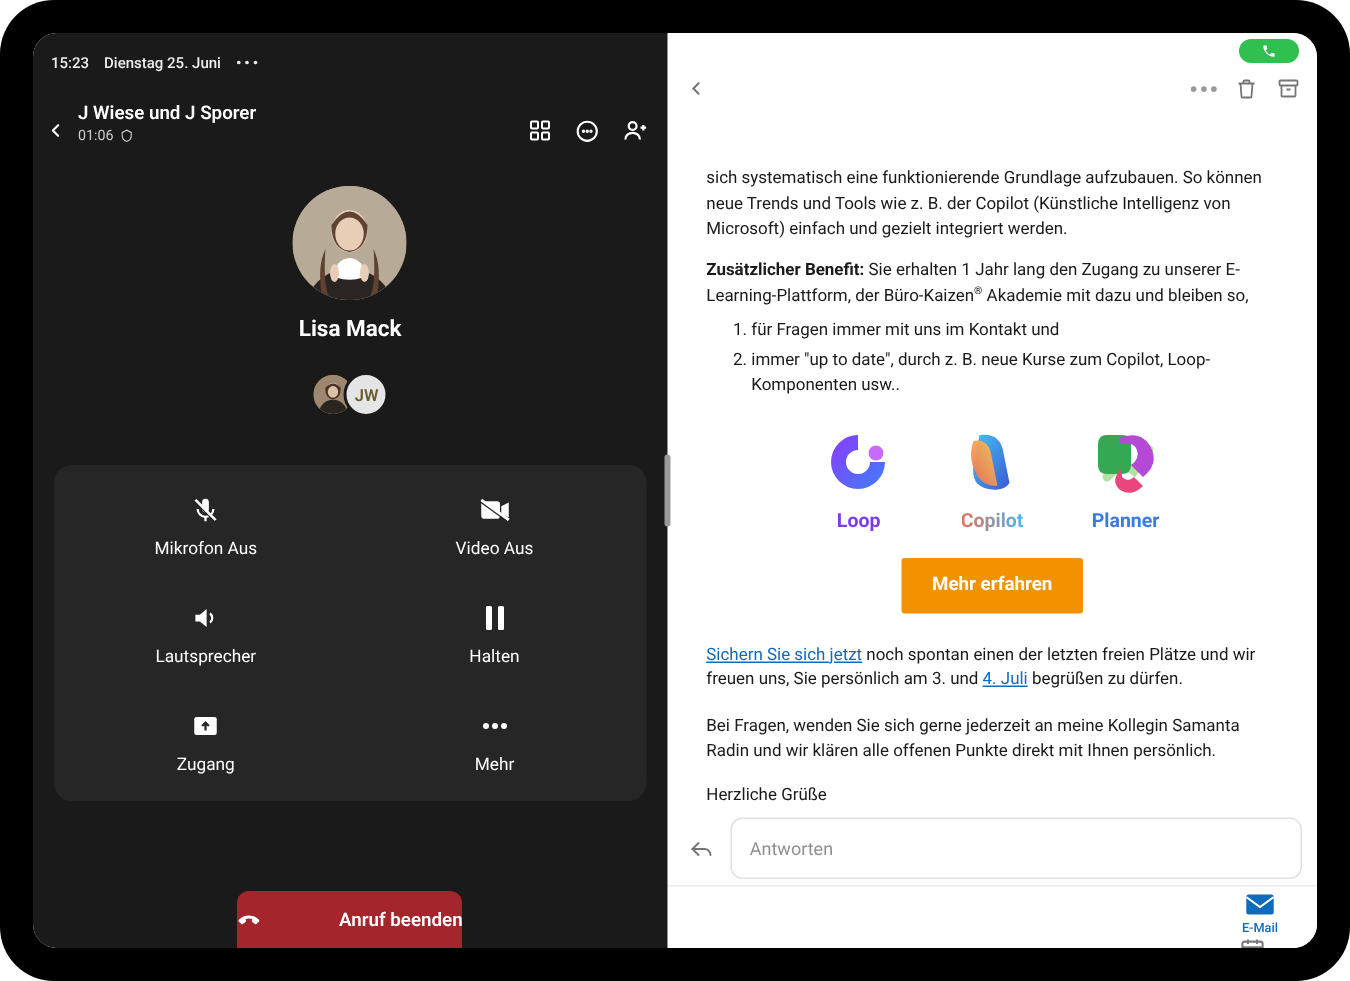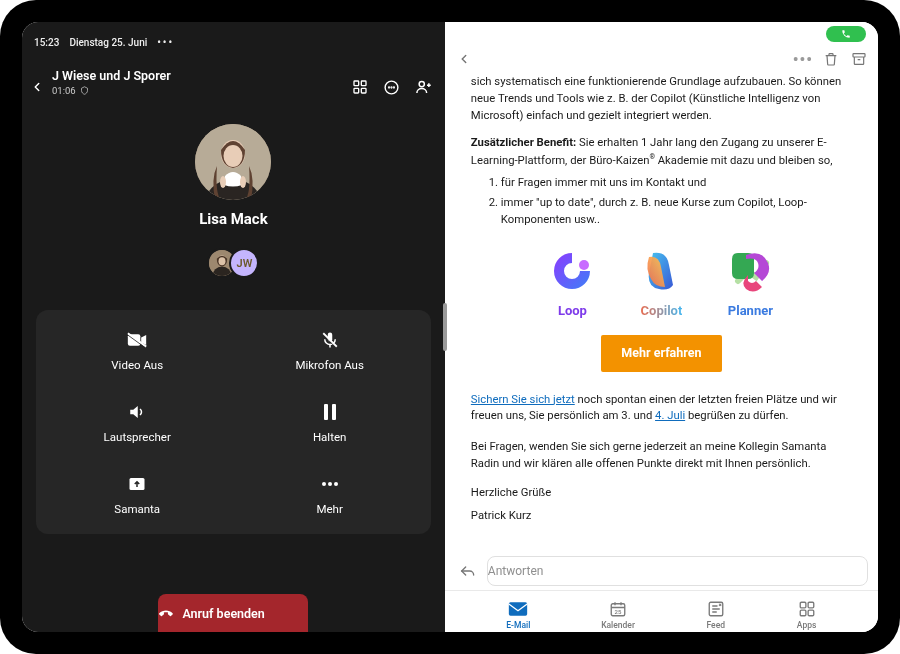--- a/index.html
+++ b/index.html
@@ -86,21 +86,21 @@
   .sub-avatars .a {
     width: 30px; height: 30px; border-radius: 50%;
     border: 2px solid #1a1a1a;
     margin-left: -8px;
     display:flex;align-items:center;justify-content:center;
     font-size: 11px; font-weight: 600;
     overflow:hidden;
   }
   .sub-avatars .a:first-child { margin-left: 0; }
   .a1 { background:#8f7a64;}
-  .a2 { background:#c4b5fd; color:#6b5a2b;}
+  .a2 { background:#e5e5e5; color:#6b5a2b;}
 
   .controls-panel {
     margin: 32px 14px 0 14px;
     background: #262626;
     border-radius: 12px;
     display: grid;
     grid-template-columns: 1fr 1fr;
     padding: 20px 10px 18px 10px;
     row-gap: 30px;
     column-gap: 10px;
@@ -112,21 +112,21 @@
   .ctrl-label { font-size: 11.5px; font-weight: 400; color: #fff;}
   .end-call-btn {
     margin: 22px auto 0 auto;
     background: #a4262c;
     color: #fff;
     border-radius: 8px 8px 0 0;
     width: 150px;
     height: 38px;
     display: flex;
     align-items: center;
-    justify-content: flex-start;
+    justify-content: space-between;
     gap: 8px;
     font-size: 12.5px;
     font-weight: 600;
     position: absolute;
     bottom: 0;
     left: 50%;
     transform: translateX(-50%);
   }
 
   
@@ -173,20 +173,21 @@
   .mail-toolbar .spacer { flex: 1; }
   .tb-icon { width: 18px; height: 18px; display:inline-flex;align-items:center;justify-content:center; color:#767676;}
   .mail-body {
     flex: 1;
     overflow: hidden;
     padding: 2px 26px 0 26px;
     font-size: 11.3px;
     line-height: 1.5;
     color: #1a1a1a;
     position: relative;
+    margin-top: 37px;
   }
   .mail-body p { margin: 0 0 6px 0; }
   .mail-body b { font-weight: 700; }
   .reg { vertical-align: super; font-size: 7px;}
   .mail-body ol {
     margin: 6px 0 10px 30px;
     padding: 0;
   }
   .mail-body ol li { margin-bottom: 3px; }
   .apps-row {
@@ -222,39 +223,40 @@
     display: flex;
     align-items: center;
     gap: 8px;
     padding: 4px 10px;
     border-top: 0;
   }
   .reply-field {
     flex: 1;
     border: 1px solid #e0e0e0;
     border-radius: 8px;
-    height: 30px;
-    display: flex;
-    align-items: center;
-    padding: 0 0;
+    height: 41px;
+    display: flex;
+    align-items: center;
+    padding: 0 12px;
     color: #8f8f8f;
     font-size: 12px;
   }
   .reply-back {
     width: 24px; height: 24px;
     display:flex;align-items:center;justify-content:center;
     color:#767676;
   }
   .bottom-tabs {
     display: flex;
     justify-content: space-around;
     align-items: flex-end;
     height: 42px;
     border-top: 1px solid #e9e9e9;
     padding: 3px 26px 2px 26px;
+    flex-direction: column;
   }
   .tab {
     display: flex; flex-direction: column; align-items: center; gap: 2px;
     color: #7a7a7a;
     font-size: 8.5px;
     font-weight: 500;
   }
   .tab.active { color: #0f6cbd; }
   .tab .ticon { width: 20px; height: 18px; display:flex;align-items:center;justify-content:center;}
   svg { display:block; }
@@ -340,43 +342,43 @@
                 <ellipse cx="15" cy="30" rx="11" ry="11" fill="#2b2520"></ellipse>
               </svg>
           </div>
           <div class="a a2">JW</div>
         </div>
       </div>
 
       <div class="controls-panel">
         <div class="ctrl">
           <span class="ctrl-icon">
-            <svg width="20" height="16" viewBox="0 0 24 18" fill="#fff">
-                <rect x="1" y="2" width="15" height="14" rx="2.5"></rect>
-                <path d="M17 6l6-3v12l-6-3z"></path>
-                <line x1="1" y1="1" x2="23" y2="17" stroke="#fff" stroke-width="2.5"></line>
-                <line x1="1" y1="1" x2="23" y2="17" stroke="#262626" stroke-width="1" transform="translate(-1.2 1.2)"></line>
-              </svg>
-          </span>
-          <span class="ctrl-label">Video Aus</span>
-        </div>
-        <div class="ctrl">
-          <span class="ctrl-icon">
             <svg width="18" height="18" viewBox="0 0 24 24" fill="#fff">
                 <path d="M12 2a3 3 0 0 0-3 3v6a3 3 0 0 0 6 0V5a3 3 0 0 0-3-3z"></path>
                 <path d="M5 11a7 7 0 0 0 14 0" fill="none" stroke="#fff" stroke-width="2"></path>
                 <line x1="12" y1="18" x2="12" y2="22" stroke="#fff" stroke-width="2"></line>
                 <line x1="3" y1="3" x2="21" y2="21" stroke="#fff" stroke-width="2.5"></line>
                 <line x1="3" y1="3" x2="21" y2="21" stroke="#262626" stroke-width="1" transform="translate(-1.2 1.2)"></line>
               </svg>
           </span>
           <span class="ctrl-label">Mikrofon Aus</span>
         </div>
         <div class="ctrl">
           <span class="ctrl-icon">
+            <svg width="20" height="16" viewBox="0 0 24 18" fill="#fff">
+                <rect x="1" y="2" width="15" height="14" rx="2.5"></rect>
+                <path d="M17 6l6-3v12l-6-3z"></path>
+                <line x1="1" y1="1" x2="23" y2="17" stroke="#fff" stroke-width="2.5"></line>
+                <line x1="1" y1="1" x2="23" y2="17" stroke="#262626" stroke-width="1" transform="translate(-1.2 1.2)"></line>
+              </svg>
+          </span>
+          <span class="ctrl-label">Video Aus</span>
+        </div>
+        <div class="ctrl">
+          <span class="ctrl-icon">
             <svg width="18" height="18" viewBox="0 0 24 24" fill="#fff">
                 <path d="M3 9v6h4l6 5V4L7 9H3z"></path>
                 <path d="M16 8a5 5 0 0 1 0 8" fill="none" stroke="#fff" stroke-width="2"></path>
               </svg>
           </span>
           <span class="ctrl-label">Lautsprecher</span>
         </div>
         <div class="ctrl">
           <span class="ctrl-icon">
             <svg width="14" height="16" viewBox="0 0 14 16" fill="#fff">
@@ -386,21 +388,21 @@
           </span>
           <span class="ctrl-label">Halten</span>
         </div>
         <div class="ctrl">
           <span class="ctrl-icon">
             <svg width="18" height="16" viewBox="0 0 24 20" fill="none" stroke="#fff" stroke-width="2">
                 <rect x="2" y="2" width="20" height="16" rx="2" fill="#fff" stroke="none"></rect>
                 <path d="M12 14V7M9 10l3-3 3 3" stroke="#262626" stroke-width="2" fill="none"></path>
               </svg>
           </span>
-          <span class="ctrl-label">Samanta</span>
+          <span class="ctrl-label">Zugang</span>
         </div>
         <div class="ctrl">
           <span class="ctrl-icon">
             <svg width="18" height="6" viewBox="0 0 18 6" fill="#fff">
                 <circle cx="3" cy="3" r="2"></circle>
                 <circle cx="9" cy="3" r="2"></circle>
                 <circle cx="15" cy="3" r="2"></circle>
               </svg>
           </span>
           <span class="ctrl-label">Mehr</span>

